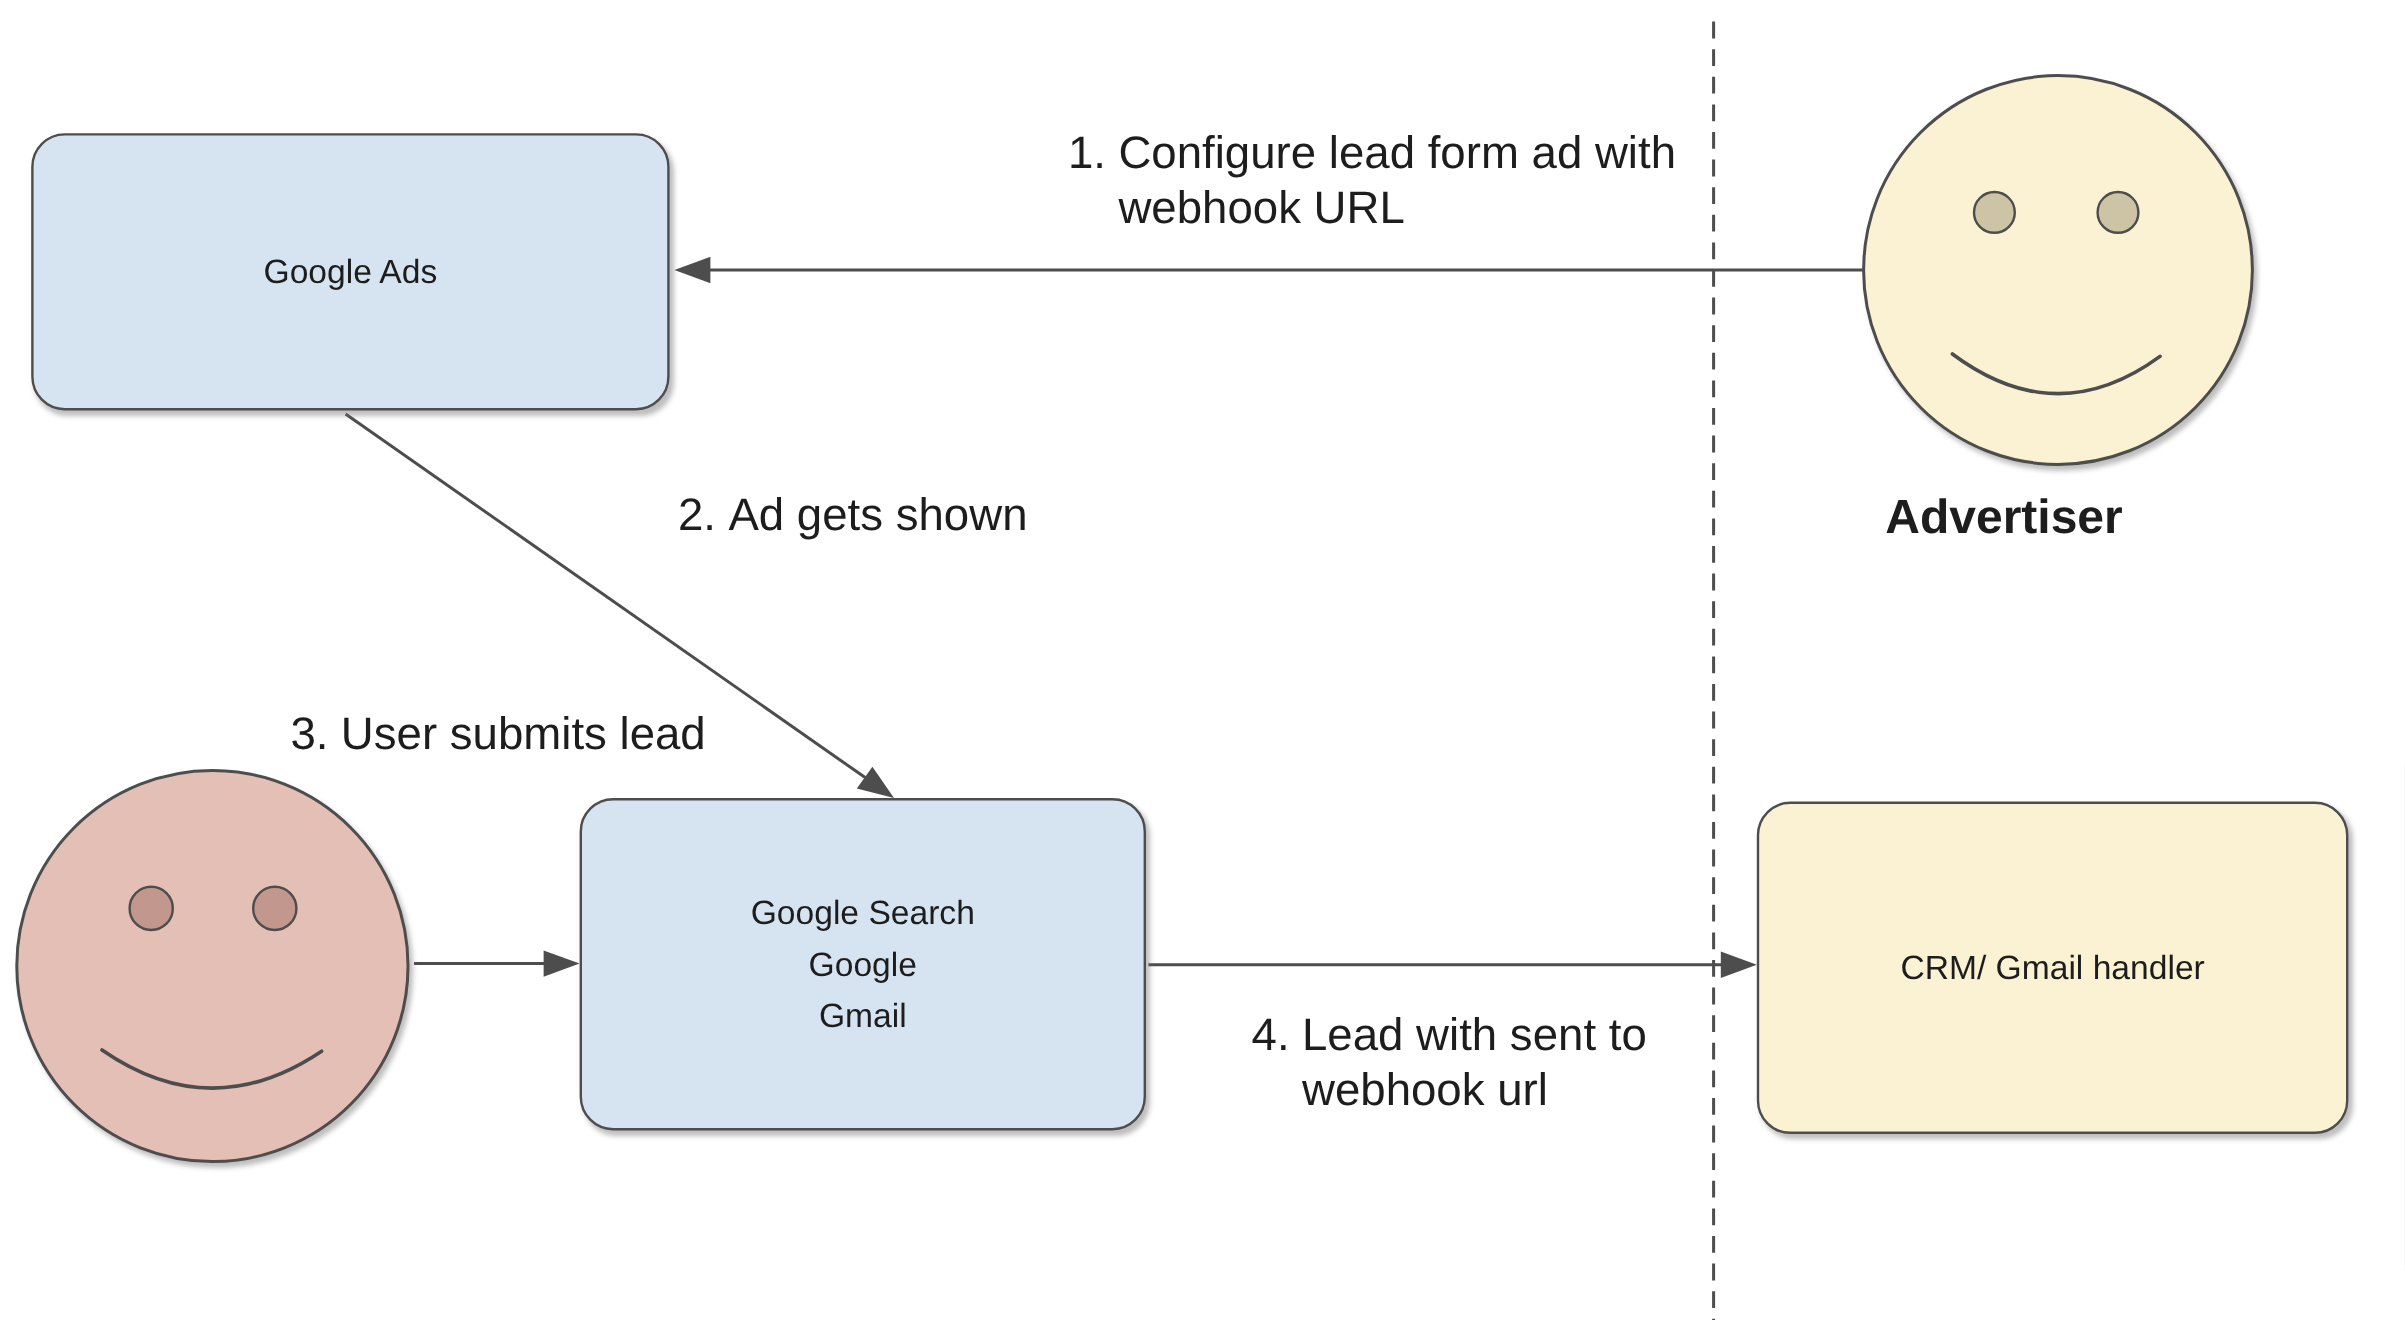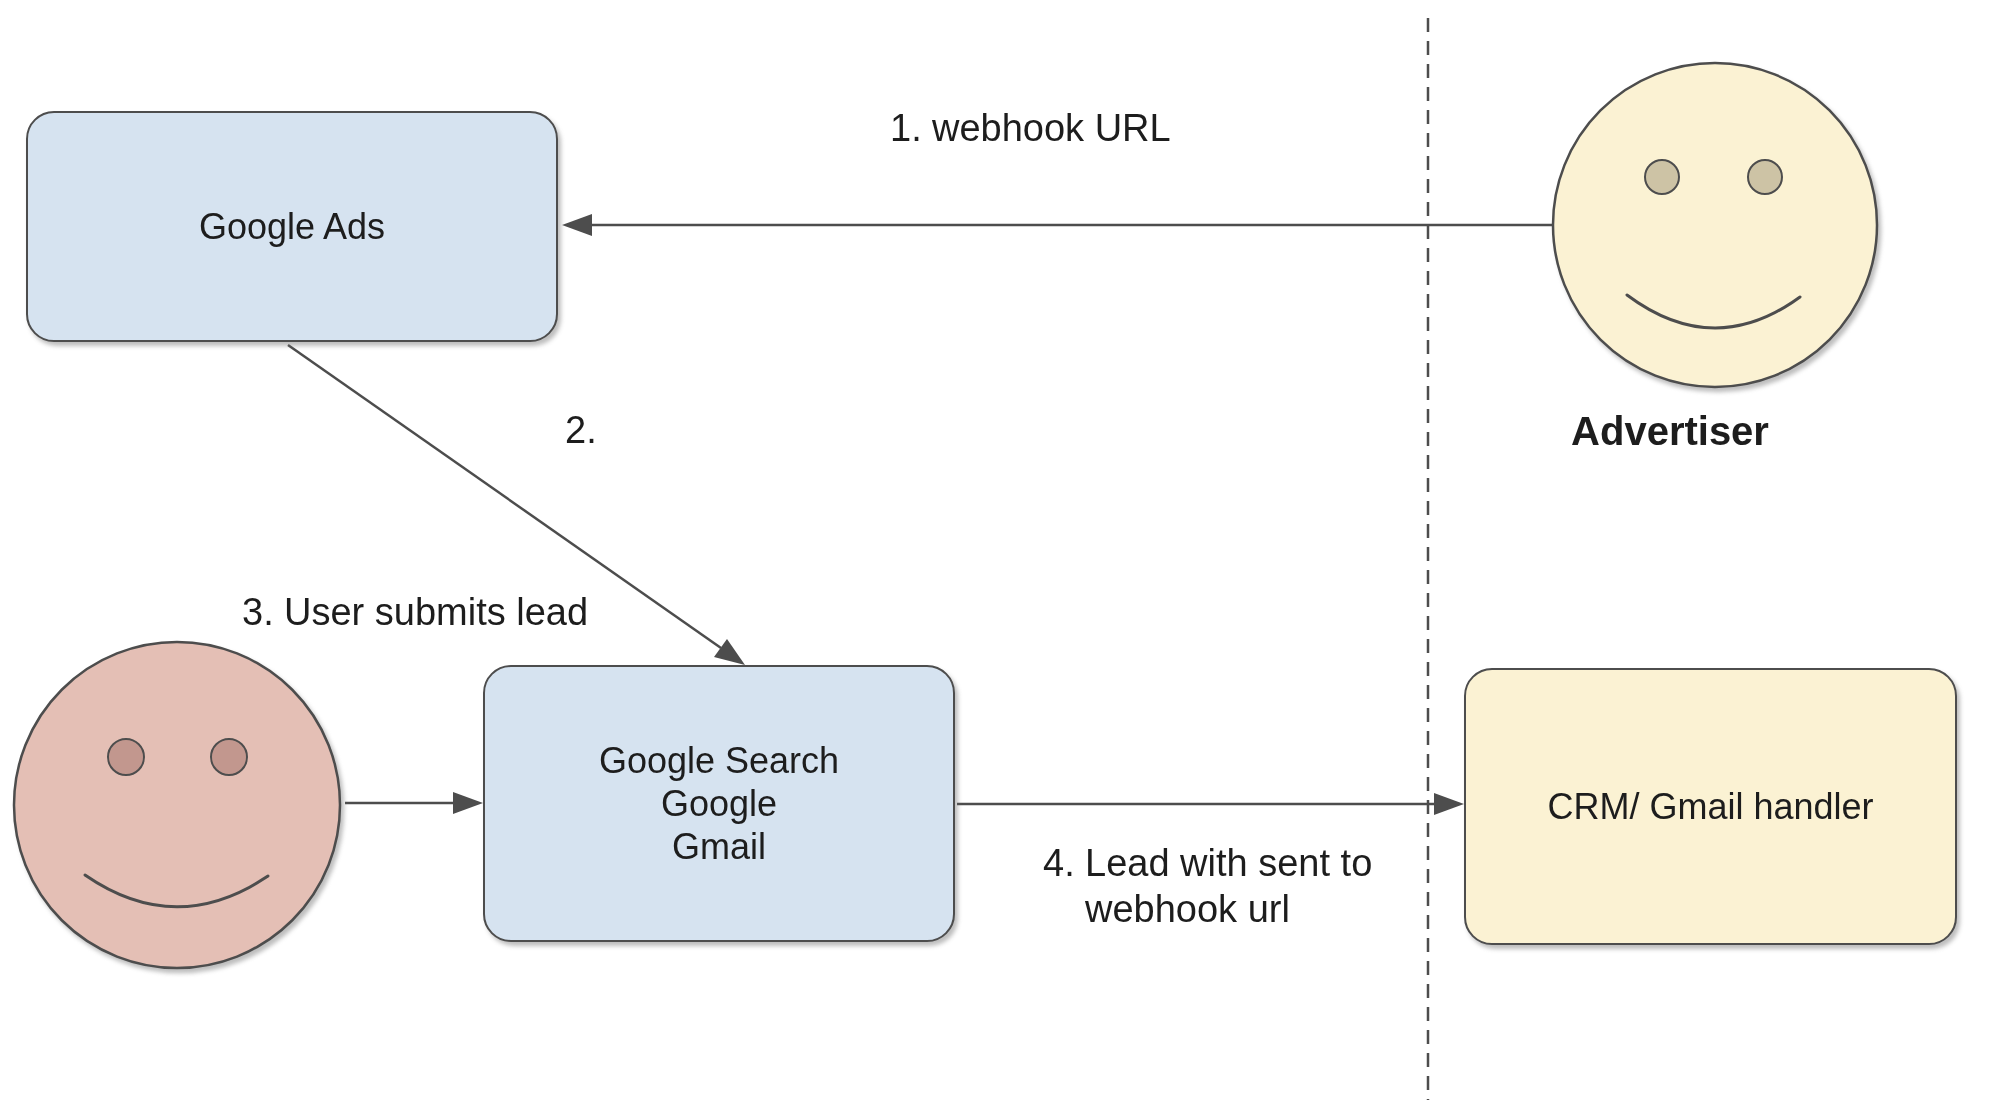--- a/index.html
+++ b/index.html
@@ -34,21 +34,21 @@
   .eye-user{fill:var(--pink-eye);}
   .smile{stroke:var(--line);stroke-width:3;fill:none;stroke-linecap:round;}
 
   .node{
     position:absolute;
     box-sizing:border-box;
     border:2.5px solid var(--line);
     border-radius:28px;
     display:flex;align-items:center;justify-content:center;
     text-align:center;
-    font-size:36px;line-height:43px;
+    font-size:28px;line-height:43px;
     box-shadow:3px 4px 4px rgba(110,110,110,0.45);
   }
   .node.blue{background:var(--blue-fill);}
   .node.yellow{background:var(--yellow-fill);}
   #google-ads-box{left:26px;top:111px;width:532px;height:231px;}
   #google-search-box{left:483px;top:665px;width:472px;height:277px;}
   #crm-box{left:1464px;top:668px;width:493px;height:277px;}
   .node .line{display:block;}
 
   .actor-label{
@@ -123,26 +123,30 @@
 
   <div class="node yellow" id="crm-box">
     <span>CRM/ Gmail handler</span>
   </div>
 
   <div class="actor-label" id="advertiser-label">Advertiser</div>
 
   <div class="step" id="step-1">
     <span class="num">1.</span>
     <span class="lines" style="width:470px;">
+      <span class="line">Configure lead form ad with</span>
       <span class="line">webhook URL</span>
     </span>
   </div>
 
   <div class="step" id="step-2">
     <span class="num">2.</span>
+    <span class="lines">
+      <span class="line">Ad gets shown</span>
+    </span>
   </div>
 
   <div class="step" id="step-3">
     <span class="num">3.</span>
     <span class="lines">
       <span class="line">User submits lead</span>
     </span>
   </div>
 
   <div class="step" id="step-4">

